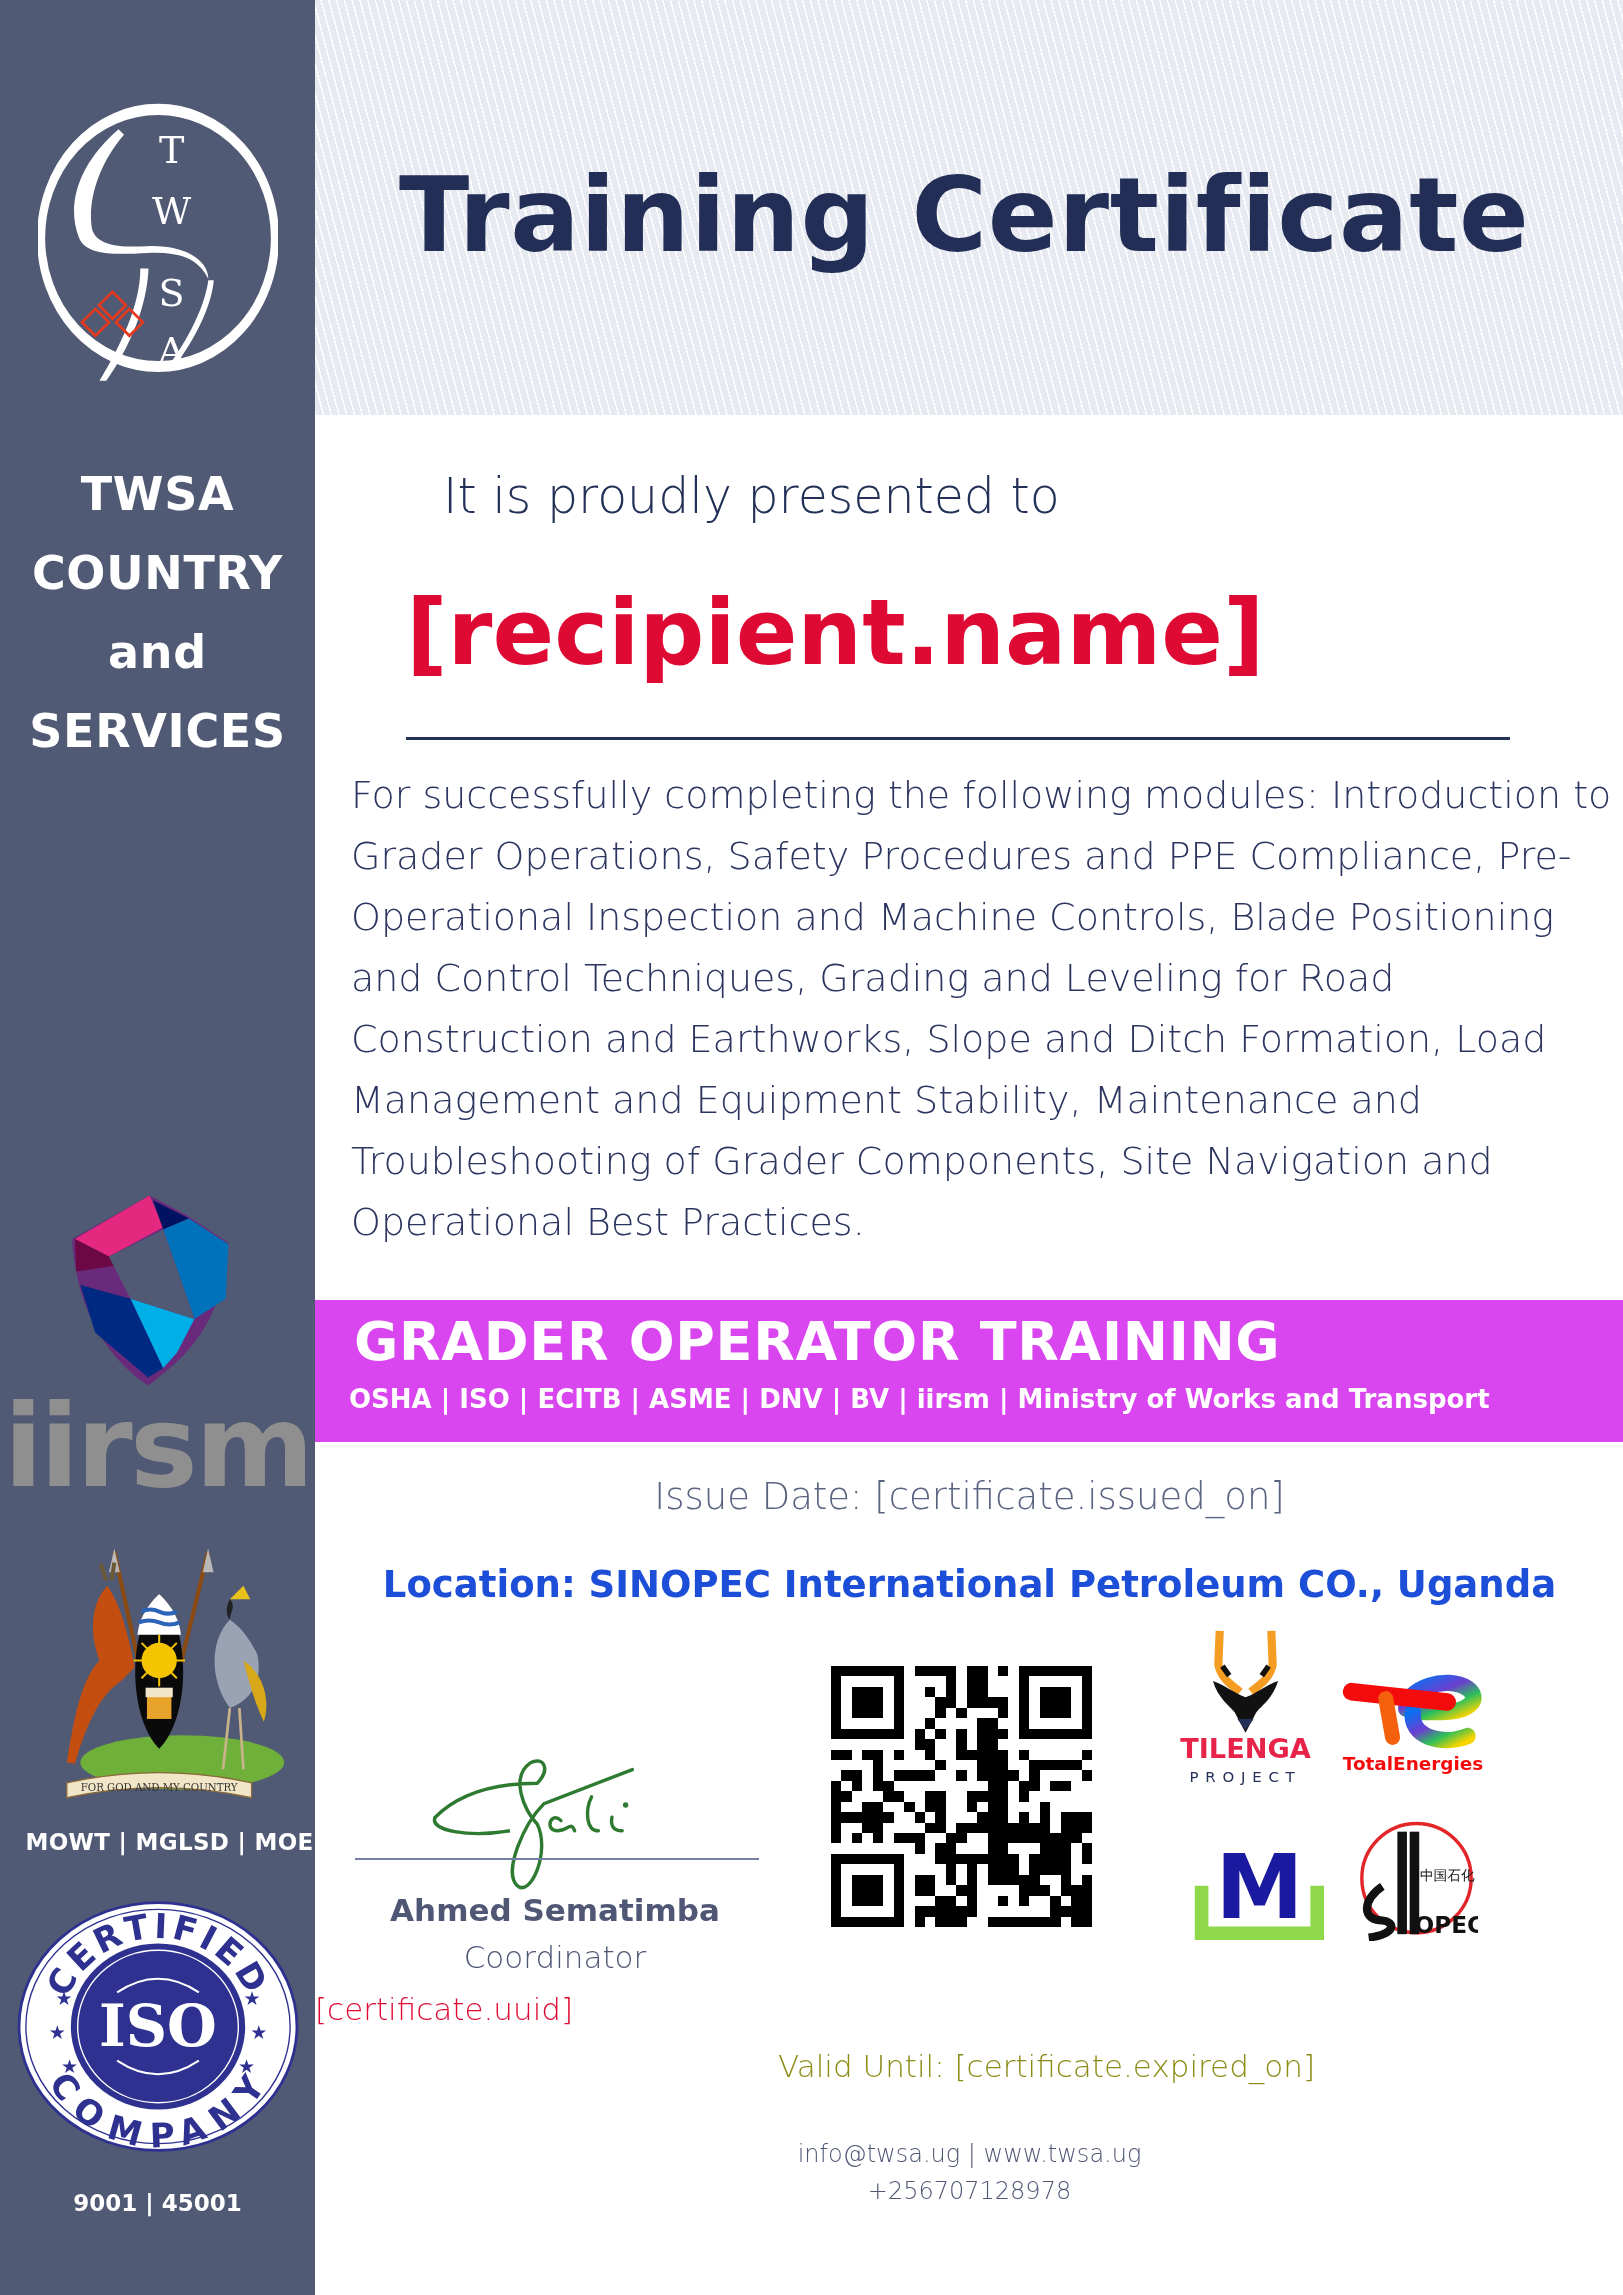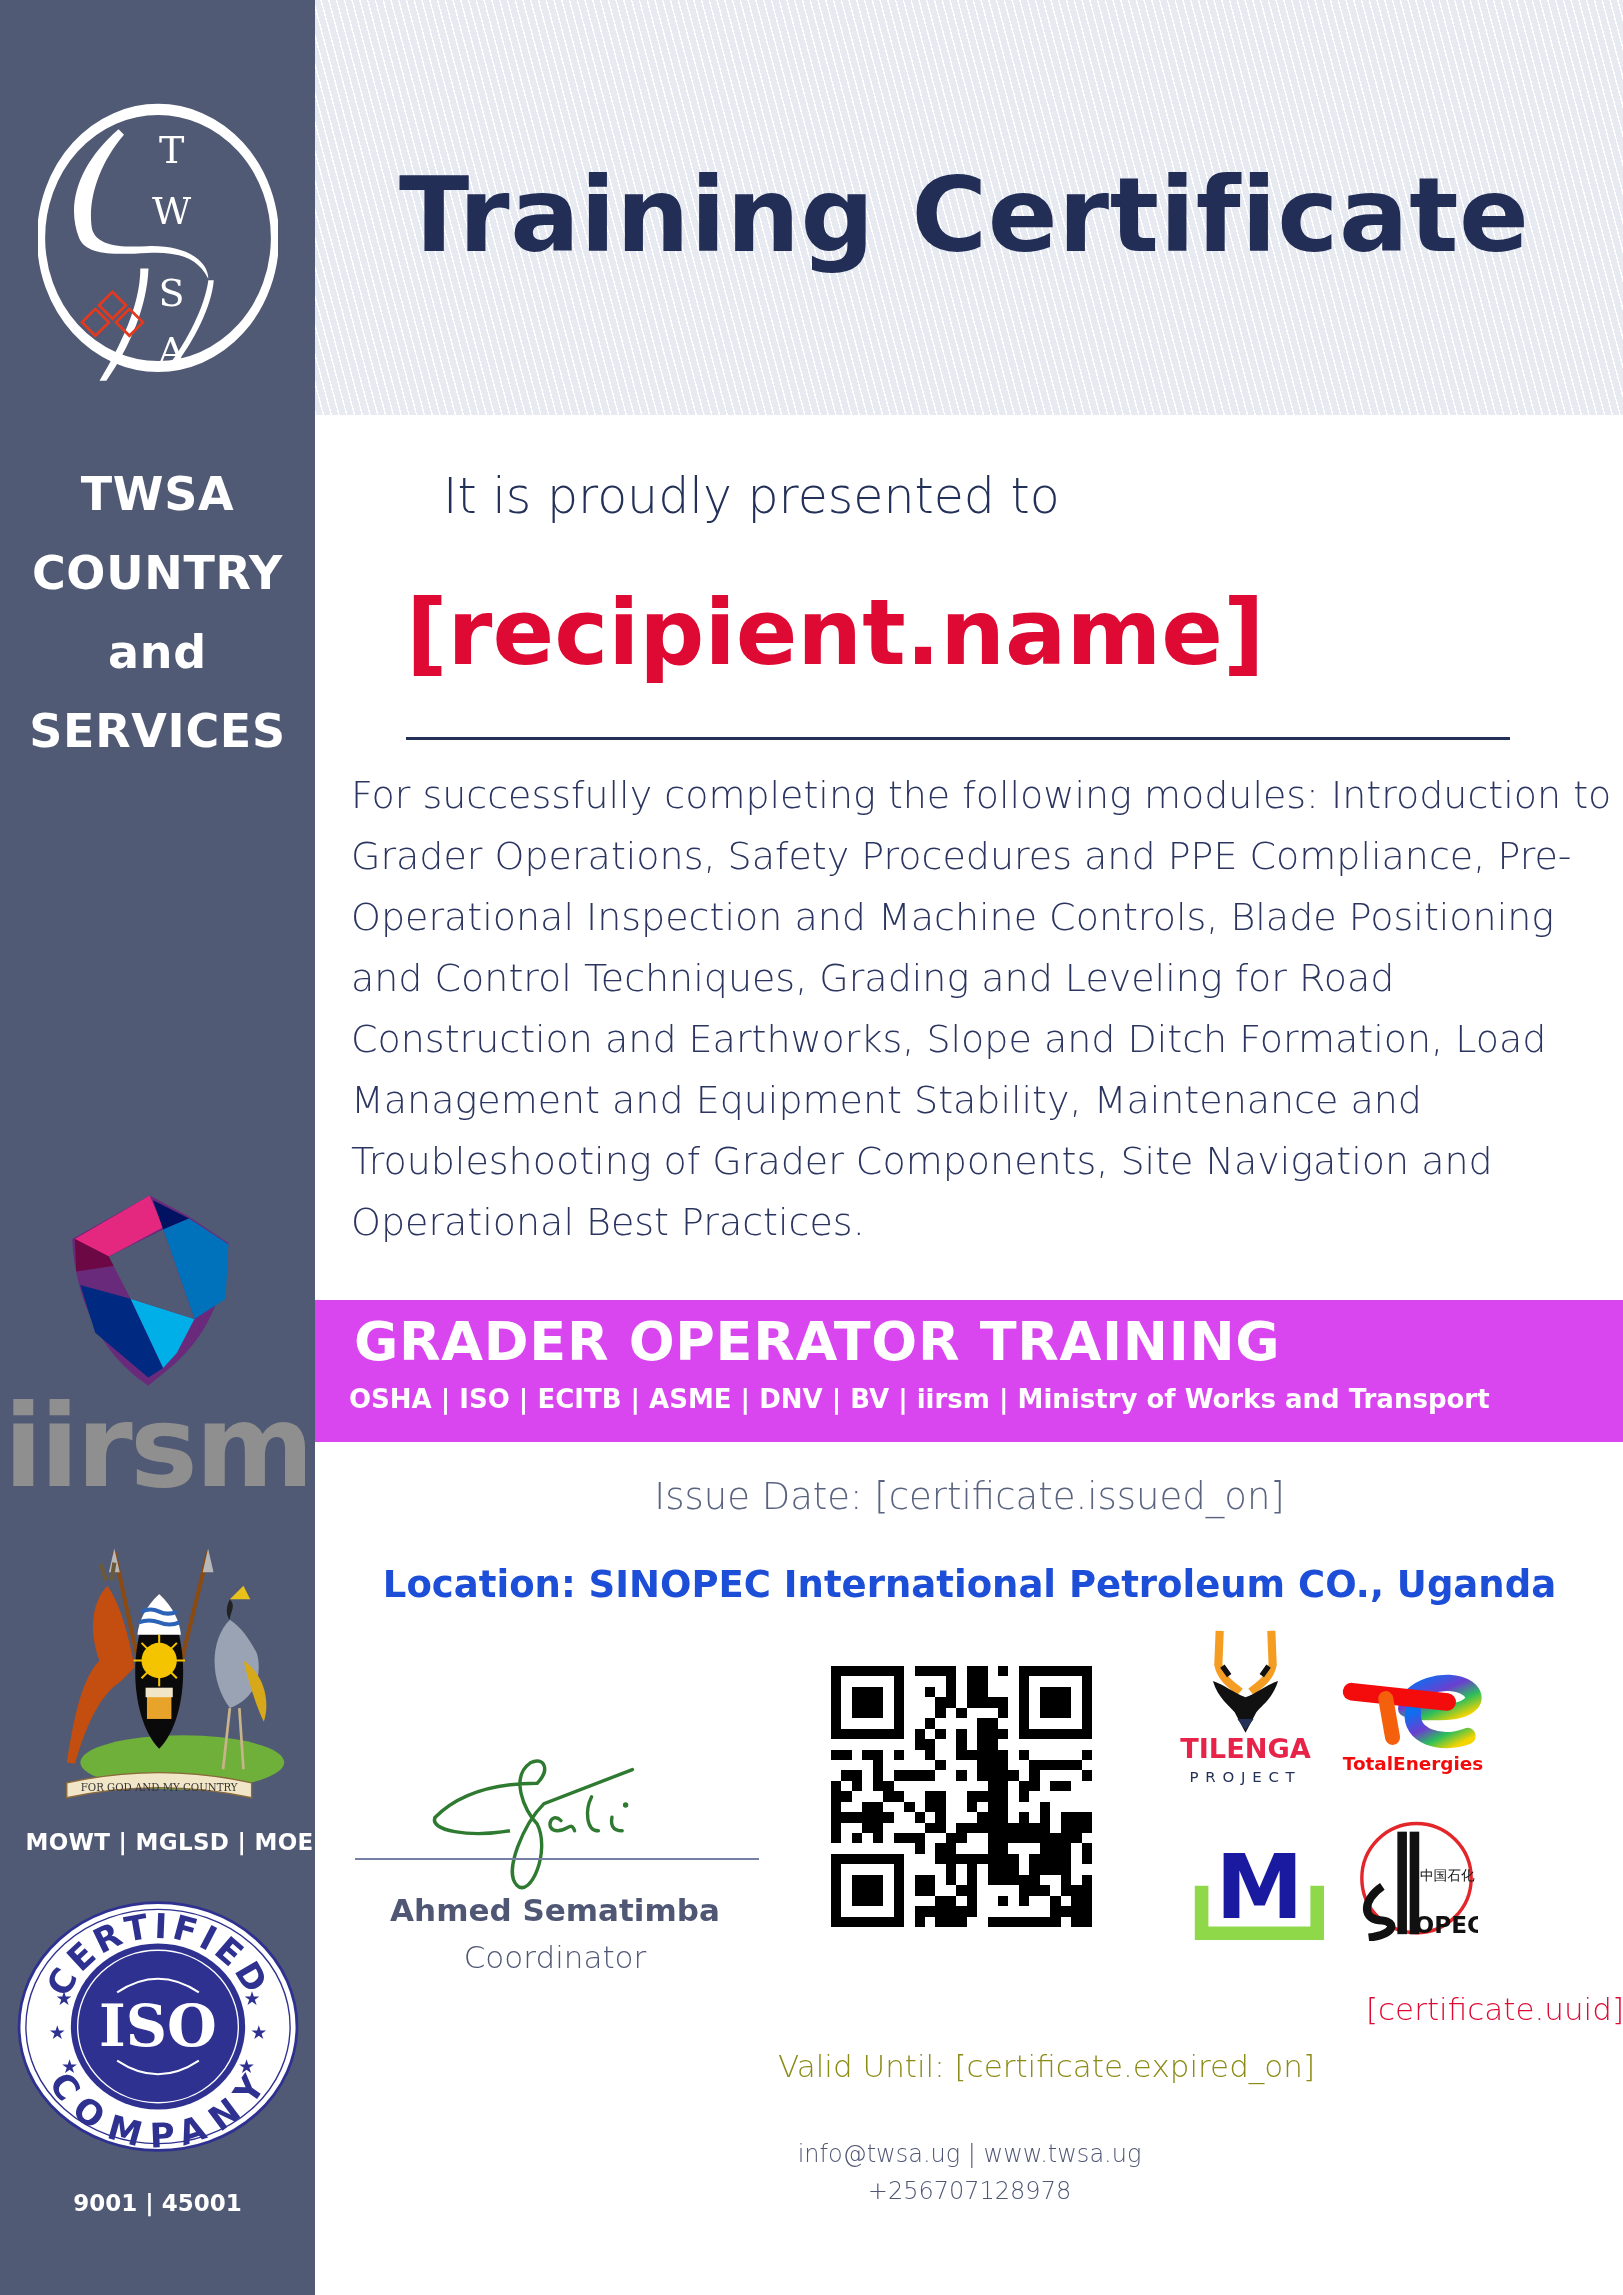--- a/index.html
+++ b/index.html
@@ -50,21 +50,21 @@
 
   
   .qr { position: absolute; left: 831px; top: 1666px; width: 261px; height: 261px; }
 
   
   .logo-tilenga { position: absolute; left: 1164px; top: 1624px; width: 163px; height: 163px; }
   .logo-total { position: absolute; left: 1338px; top: 1661px; width: 150px; height: 116px; }
   .logo-m { position: absolute; left: 1188px; top: 1838px; width: 136px; height: 109px; }
   .logo-sinopec { position: absolute; left: 1355px; top: 1818px; width: 123px; height: 123px; }
 
-  .uuid { position: absolute; left: 315px; top: 1991px; width: 1309px; text-align: right; font-size: 31px; color: #df0a34; font-weight: 300; }
+  .uuid { position: absolute; left: 315px; top: 1991px; width: 1309px; text-align: left; font-size: 31px; color: #df0a34; font-weight: 300; }
   .valid { position: absolute; left: 315px; top: 2048px; width: 1463px; text-align: center; font-size: 31px; color: #8c8b16; font-weight: 300; }
 
   .footer { position: absolute; left: 315px; top: 2136px; width: 1309px; text-align: center; font-size: 24px; color: #4f5775; line-height: 37px; font-weight: 300; }
 </style>
 </head>
 <body>
 
 <div class="sidebar">
   <svg class="logo-twsa" viewBox="0 0 352 450">
     <ellipse cx="176" cy="148" rx="172" ry="140" fill="none" stroke="#ffffff" stroke-width="12" transform="translate(0,77) scale(1,1.35) translate(0,-57)"></ellipse>

